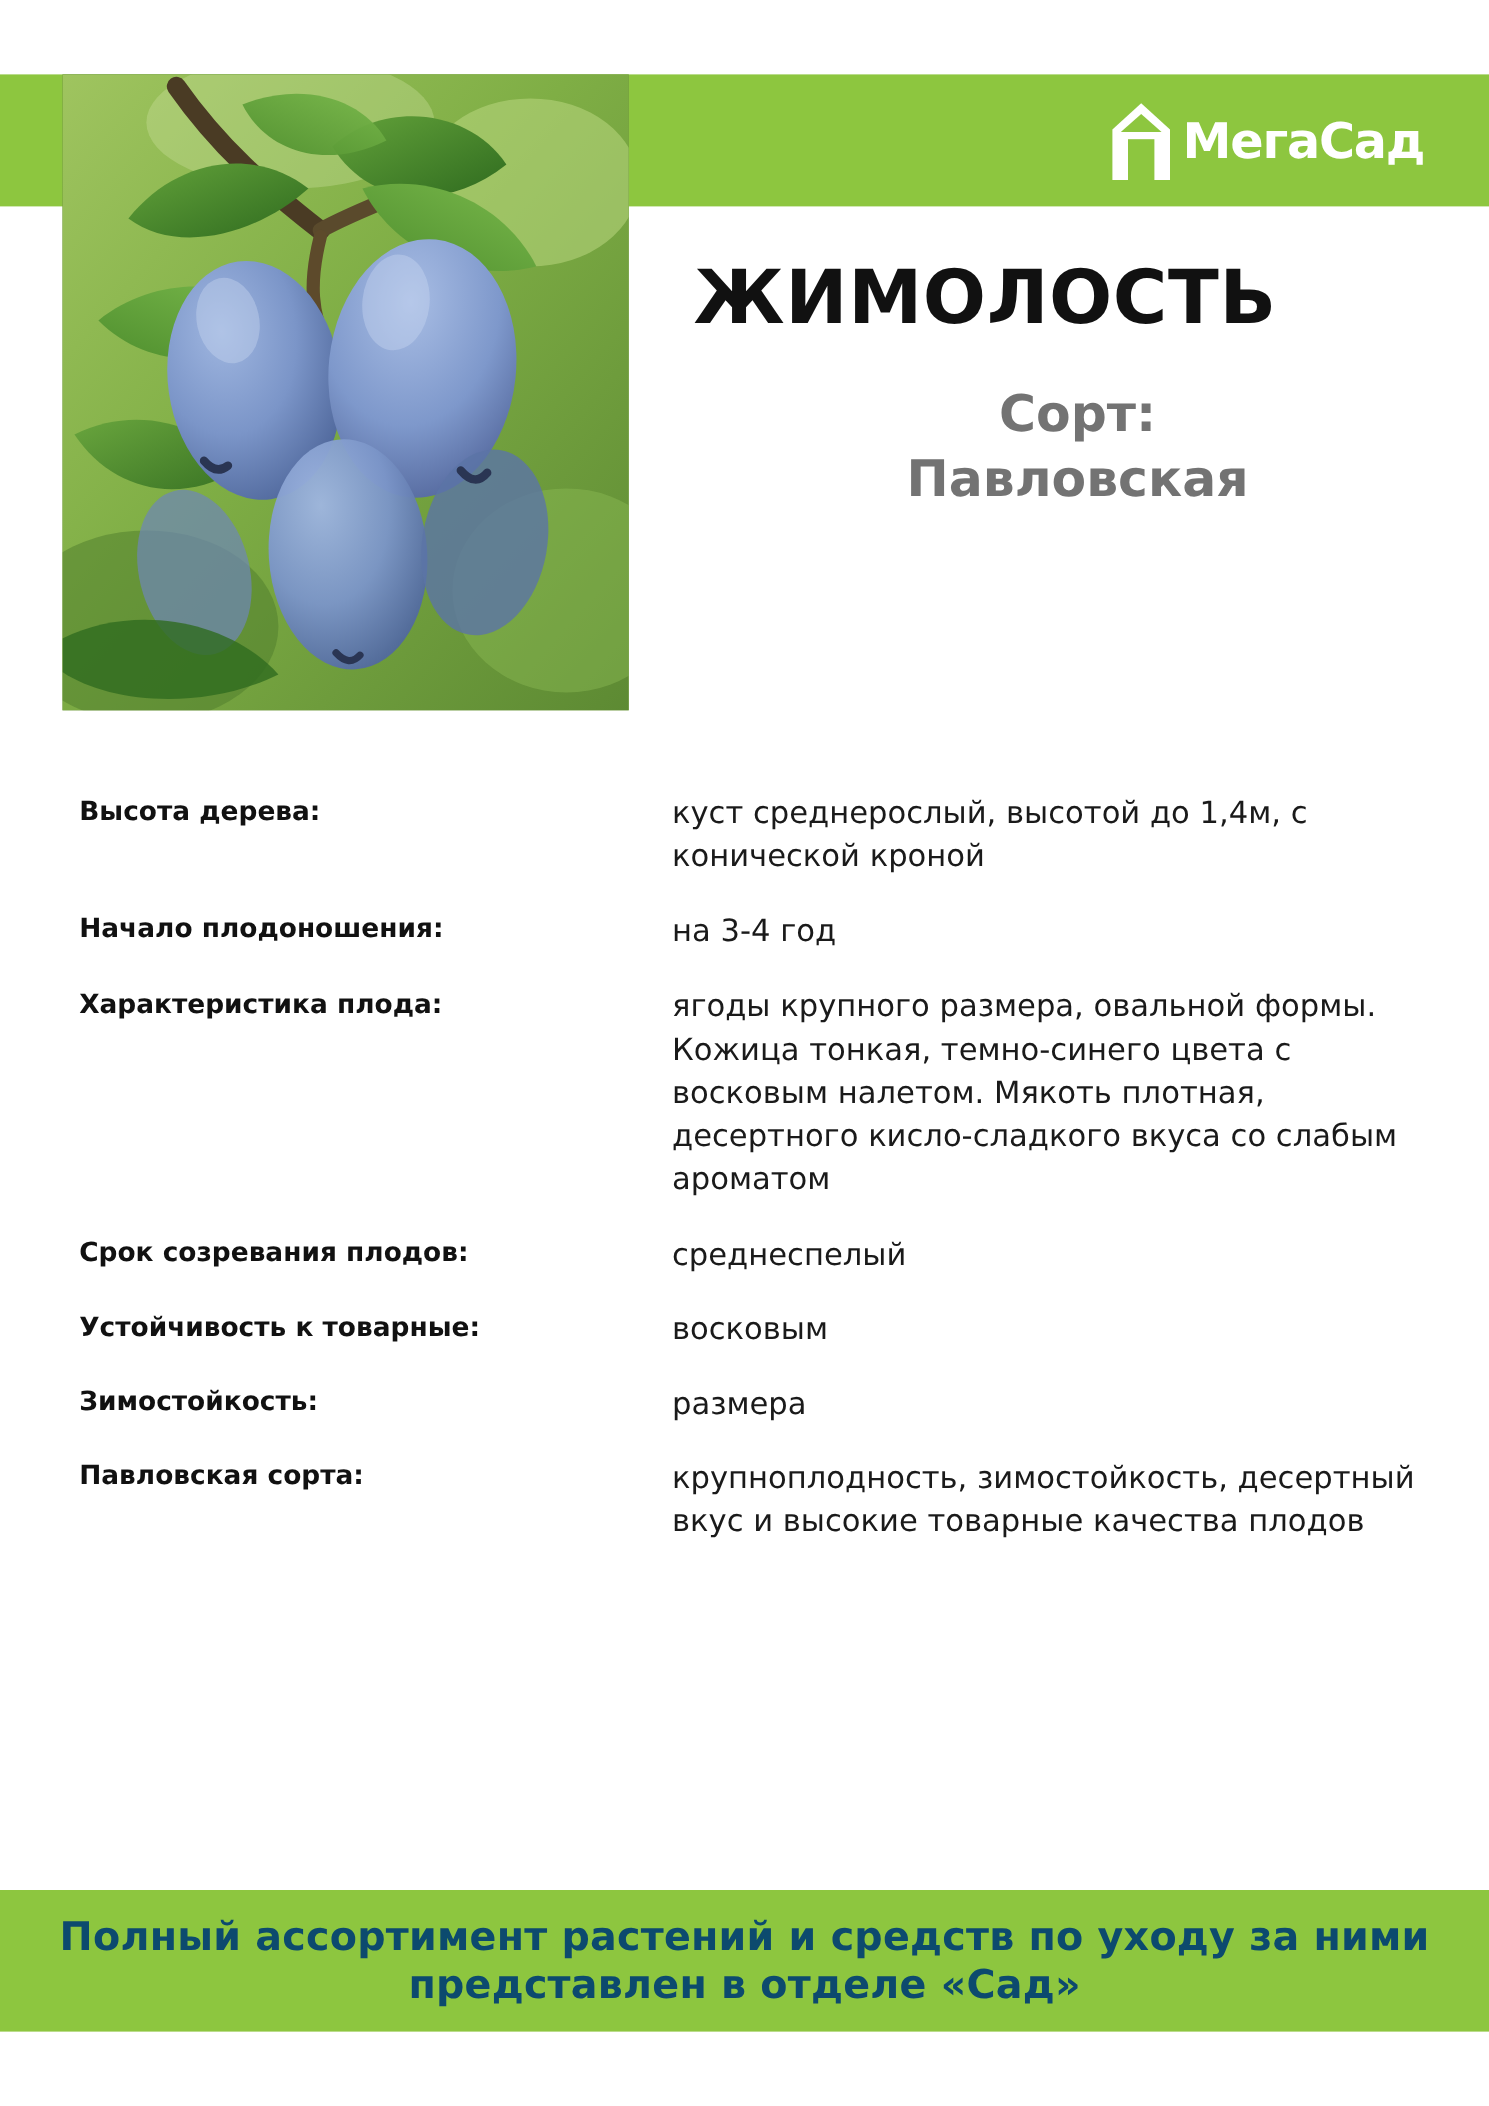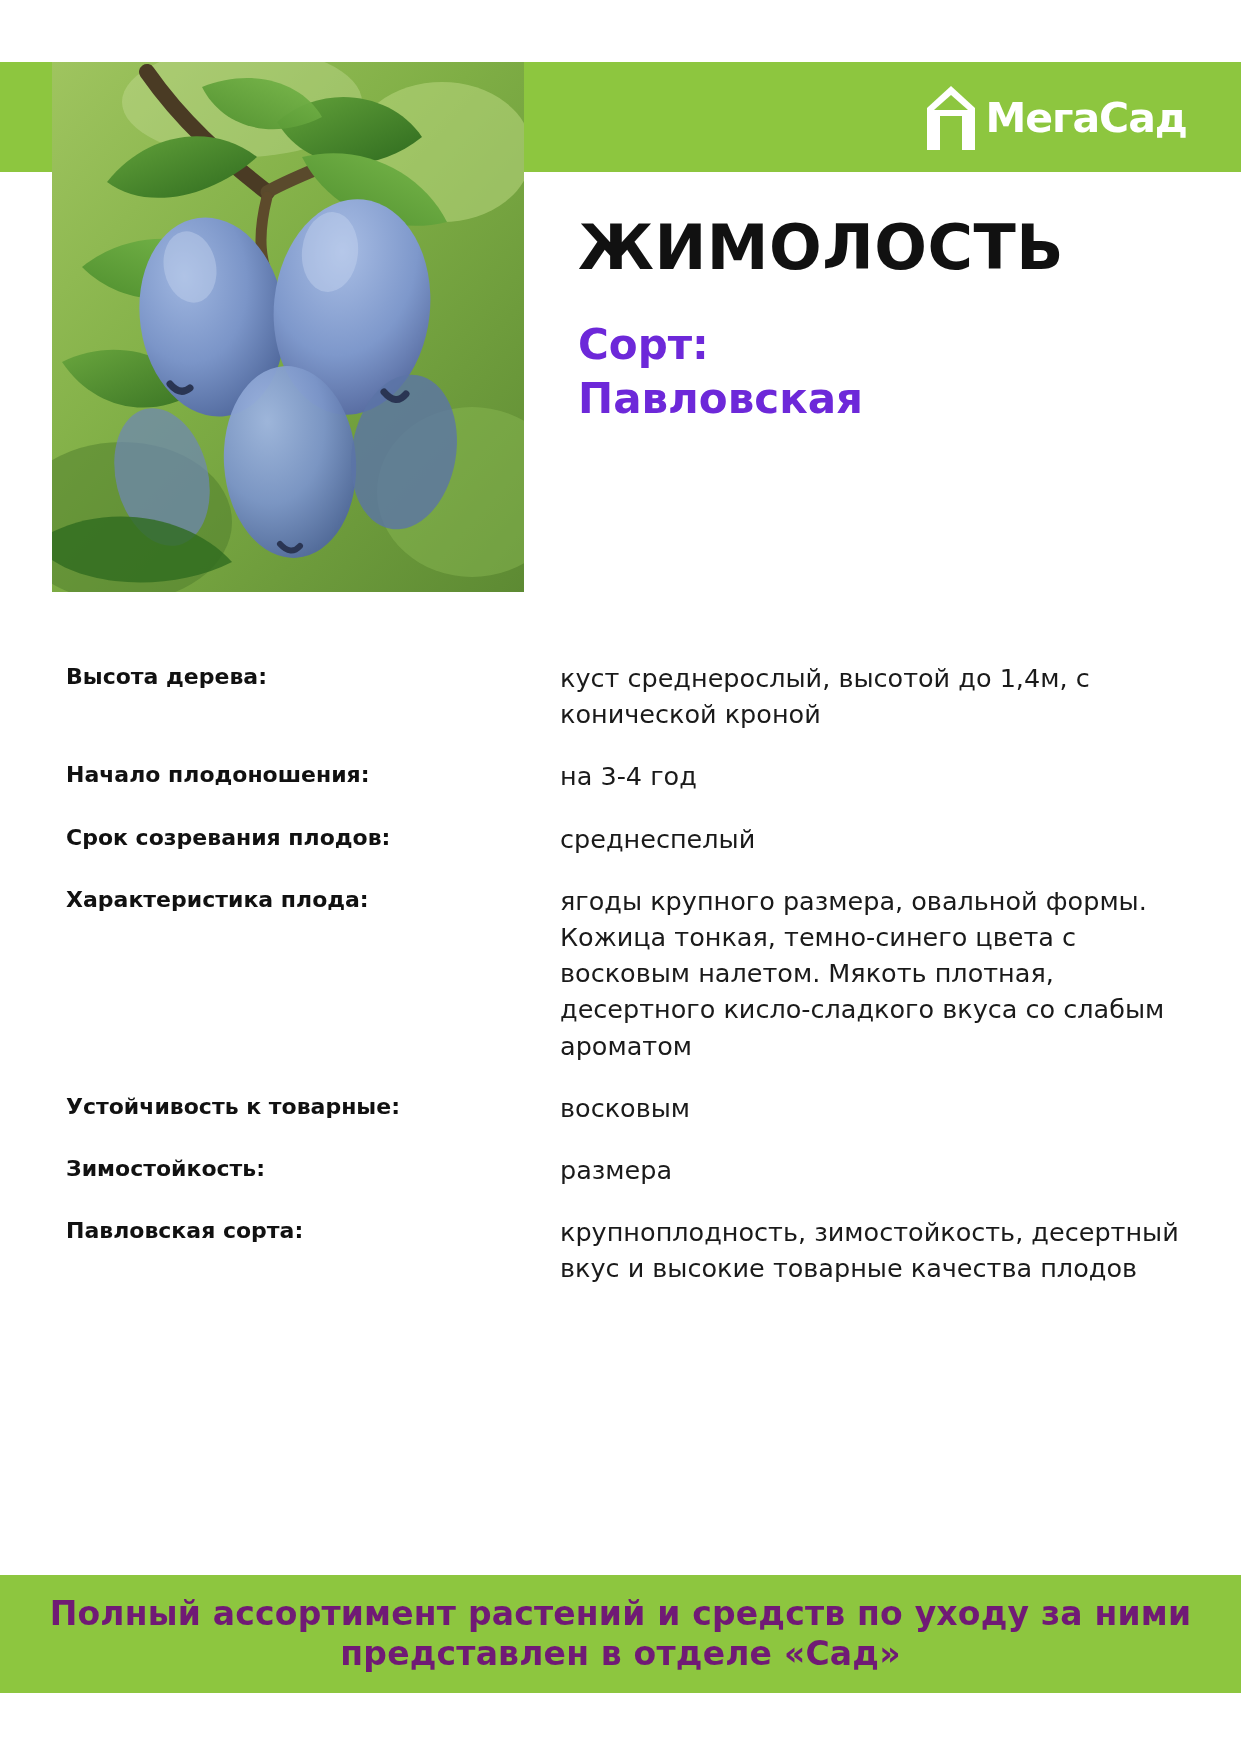--- a/index.html
+++ b/index.html
@@ -72,23 +72,24 @@
     font-size: 62px;
     font-weight: bold;
     color: #111111;
     line-height: 1.05;
     margin: 0 0 38px 0;
     letter-spacing: 0.5px;
   }
   .variety-line {
     font-size: 42px;
     font-weight: bold;
-    color: #6d28d9;
+    color: #737373;
     line-height: 1.28;
     margin: 0;
+    text-align: center;
   }
 
   
   .specs {
     position: absolute;
     left: 66px;
     top: 660px;
     width: 1120px;
   }
   .spec-row {
@@ -119,21 +120,21 @@
     left: 0;
     bottom: 62px;
     width: 1241px;
     height: 118px;
     background: #8dc63f;
     display: flex;
     align-items: center;
     justify-content: center;
   }
   .footer-text {
-    color: #701a75;
+    color: #0c4a6e;
     font-size: 33px;
     font-weight: bold;
     text-align: center;
     line-height: 1.22;
     padding: 0 30px;
     letter-spacing: 0.2px;
   }
 </style>
 </head>
 <body>
@@ -223,28 +224,28 @@
 <div class="specs">
   <div class="spec-row">
     <div class="spec-label">Высота дерева:</div>
     <div class="spec-value">куст среднерослый, высотой до 1,4м, с конической кроной</div>
   </div>
   <div class="spec-row">
     <div class="spec-label">Начало плодоношения:</div>
     <div class="spec-value">на 3-4 год</div>
   </div>
   <div class="spec-row">
+    <div class="spec-label">Характеристика плода:</div>
+    <div class="spec-value">ягоды крупного размера, овальной формы. Кожица тонкая, темно-синего цвета с восковым налетом. Мякоть плотная, десертного кисло-сладкого вкуса со слабым ароматом</div>
+  </div>
+  <div class="spec-row">
     <div class="spec-label">Срок созревания плодов:</div>
     <div class="spec-value">среднеспелый</div>
   </div>
   <div class="spec-row">
-    <div class="spec-label">Характеристика плода:</div>
-    <div class="spec-value">ягоды крупного размера, овальной формы. Кожица тонкая, темно-синего цвета с восковым налетом. Мякоть плотная, десертного кисло-сладкого вкуса со слабым ароматом</div>
-  </div>
-  <div class="spec-row">
     <div class="spec-label">Устойчивость к товарные:</div>
     <div class="spec-value">восковым</div>
   </div>
   <div class="spec-row">
     <div class="spec-label">Зимостойкость:</div>
     <div class="spec-value">размера</div>
   </div>
   <div class="spec-row">
     <div class="spec-label">Павловская сорта:</div>
     <div class="spec-value">крупноплодность, зимостойкость, десертный вкус и высокие товарные качества плодов</div>

